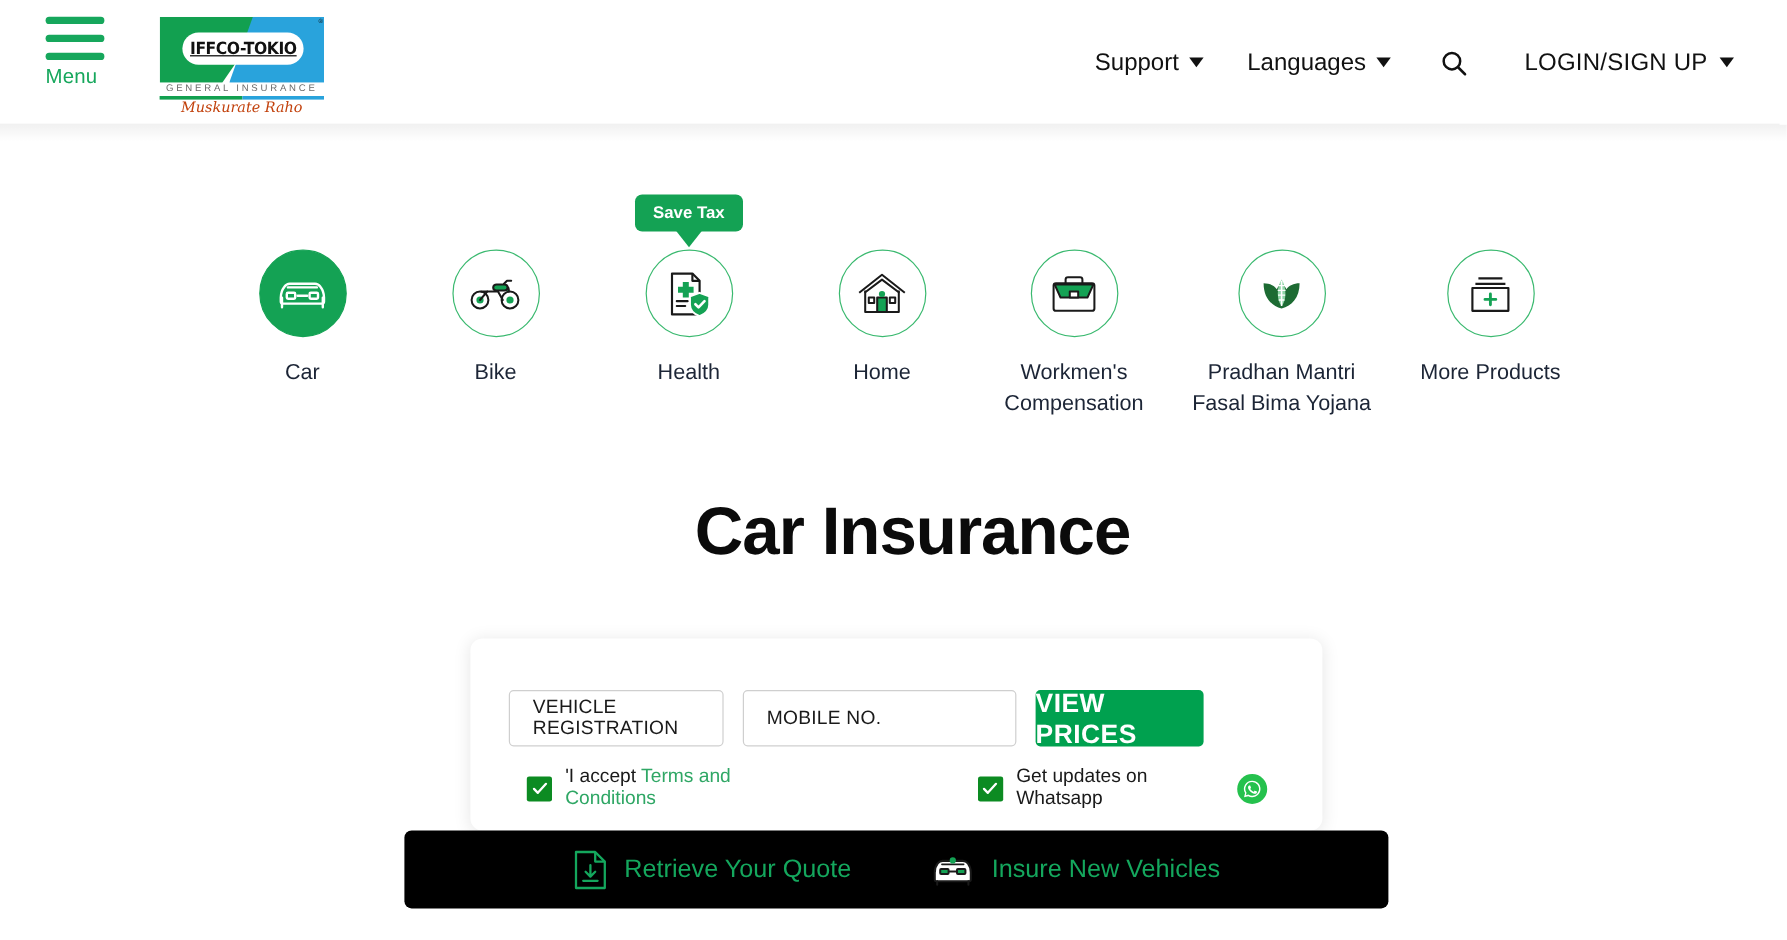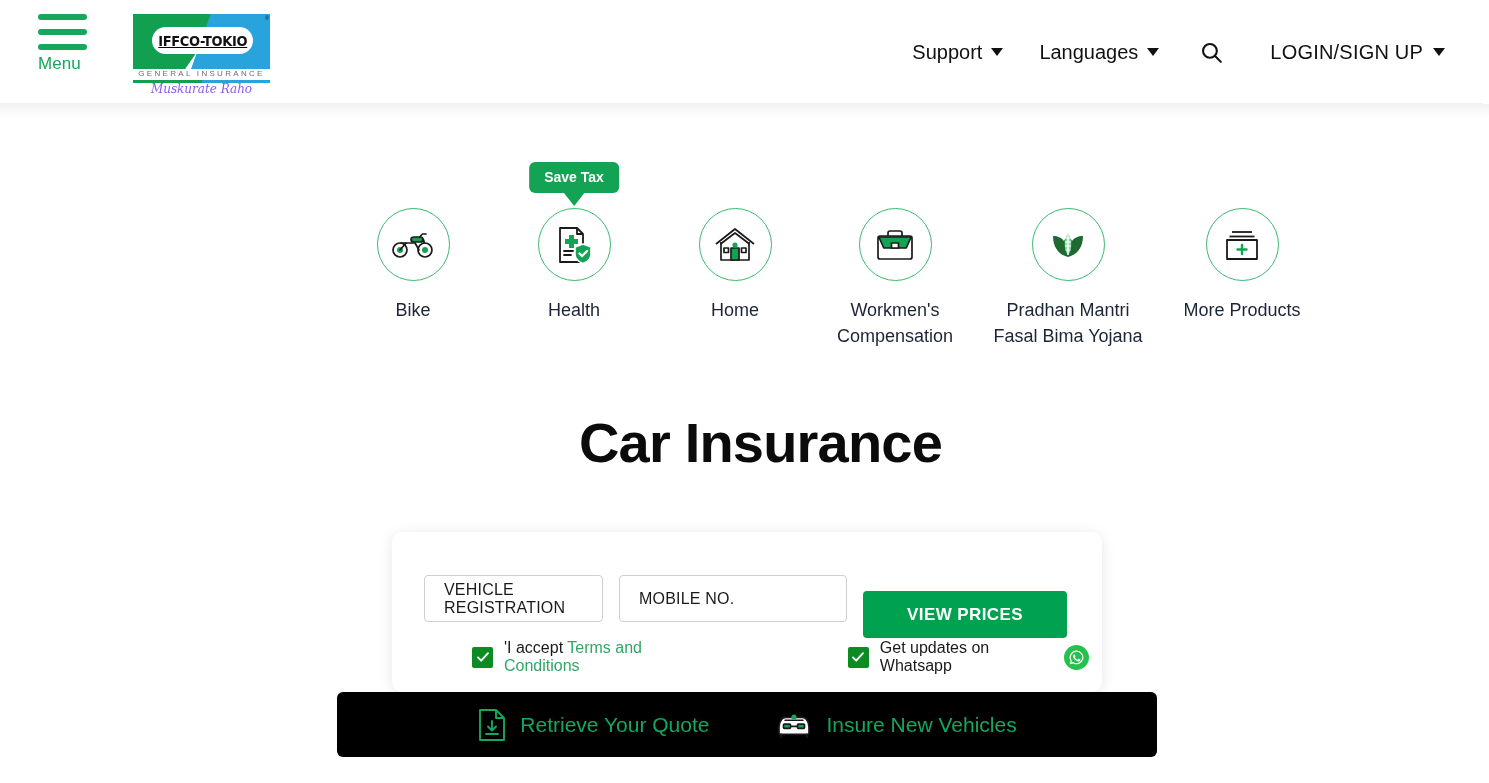--- a/index.html
+++ b/index.html
@@ -48,21 +48,21 @@
   .logo-sub {
     position:absolute; left:0; top:55px; width:137px; text-align:center;
     font-size:8px; letter-spacing:2.3px; color:#6d6d6d; font-family:"Liberation Sans", sans-serif;
   }
   .logo-rule { position:absolute; left:0; top:66px; width:137px; height:3px; display:flex; }
   .logo-rule i { flex:1; height:3px; }
   .logo-rule i:first-child { background:#12a050; }
   .logo-rule i:last-child { background:#29a3dc; }
   .logo-tag {
     position:absolute; left:0; top:68px; width:137px; text-align:center;
-    font-family:"DejaVu Serif", serif; font-style:italic; font-size:12px; color:#8b5cf6;
+    font-family:"DejaVu Serif", serif; font-style:italic; font-size:12px; color:#c2410c;
   }
 
   .nav { position:absolute; right:38px; top:0; height:104px; display:flex; align-items:center; gap:0; }
   .nav-item {
     display:flex; align-items:center; gap:9px;
     font-size:20px; color:#111; padding:0 18px; cursor:pointer; line-height:24px;
   }
   .caret { width:0; height:0; border-left:6px solid transparent; border-right:6px solid transparent;
            border-top:8px solid #111; display:inline-block; }
   .nav-search { padding:0 22px; display:flex; align-items:center; cursor:pointer; }
@@ -110,25 +110,25 @@
   }
   .form-row { position:absolute; left:32px; top:43px; display:flex; gap:16px; }
   .field {
     height:47px; border:1px solid #cfcfcf; border-radius:4px; background:#fff;
     display:flex; align-items:center; padding:0 19px;
     font-size:16px; color:#1a1a1a; letter-spacing:.2px;
   }
   .field.reg { width:179px; }
   .field.mob { width:228px; }
   .btn-view {
-    width:204px; height:47px; background:#00a14f; border-radius:4px; border:none;
-    color:#fff; font-size:17px; font-weight:bold; letter-spacing:.4px;
-    display:flex; align-items:center; justify-content:center; cursor:pointer;margin-top:16px;
-  }
-  .checks { position:absolute; left:49px; top:107px; width:648px; display:flex;padding-left:31px; }
+    width:140px; height:47px; background:#00a14f; border-radius:4px; border:none;
+    color:#fff; font-size:22px; font-weight:bold; letter-spacing:.4px;
+    display:flex; align-items:center; justify-content:center; cursor:pointer;
+  }
+  .checks { position:absolute; left:16px; top:107px; width:648px; display:flex;padding-left:31px; }
   .chk-group { display:flex; align-items:center; gap:11px; font-size:16px; color:#1a1a1a; }
   .checkbox {
     width:21px; height:21px; background:#0c8b22; border-radius:2px;
     display:flex; align-items:center; justify-content:center; cursor:pointer; flex:none;
   }
   .checkbox svg { display:block; }
   .link-green { color:#2fa765; cursor:pointer; }
   .wa {
     width:25px; height:25px; border-radius:50%; background:#25c14d; flex:none;
     display:flex; align-items:center; justify-content:center; margin-left:4px; cursor:pointer;
@@ -192,20 +192,33 @@
       <div class="nav-login">
         <span>LOGIN/SIGN UP</span>
         <i class="caret"></i>
       </div>
     </div>
   </div>
   <div class="header-shadow"></div>
 
   <div class="products">
 
+    <div class="product" style="left:172px;">
+      <div class="circle active">
+        <svg width="44" height="34" viewBox="0 0 44 34" fill="none" stroke="#ffffff" stroke-width="2" stroke-linecap="round" stroke-linejoin="round">
+          <path d="M5 20v8M39 20v8"></path>
+          <path d="M4 20c0-3 1.5-7 3-9 1-1.4 2.6-2.5 4.5-2.5h21c1.9 0 3.5 1.1 4.5 2.5 1.5 2 3 6 3 9v3.5a1.5 1.5 0 0 1-1.5 1.5h-33A1.5 1.5 0 0 1 4 23.5z"></path>
+          <path d="M10 11.5h24"></path>
+          <rect x="9" y="16" width="7" height="5" rx="1"></rect>
+          <rect x="28" y="16" width="7" height="5" rx="1"></rect>
+          <path d="M18 18.5h8"></path>
+        </svg>
+      </div>
+      <div class="product-label">Car</div>
+    </div>
 
     <div class="product" style="left:333px;">
       <div class="circle">
         <svg width="44" height="30" viewBox="0 0 44 30" fill="none" stroke="#1a1a1a" stroke-width="1.7" stroke-linecap="round" stroke-linejoin="round">
           <circle cx="9" cy="20" r="7"></circle>
           <circle cx="34" cy="20" r="7"></circle>
           <circle cx="9" cy="20" r="3" fill="#14a254" stroke="none"></circle>
           <circle cx="34" cy="20" r="3" fill="#14a254" stroke="none"></circle>
           <path d="M22 9h8.5c1.5 0 2.5 1 2.5 2.5V13" fill="#14a254" stroke="#1a1a1a"></path>
           <path d="M20 9.5c0-1.5 1.2-2.5 2.8-2.5h6.4c1.6 0 2.8 1 2.8 2.5 0 1.6-1.2 2.5-2.8 2.5h-6.4C21.2 12 20 11.1 20 9.5z" fill="#14a254" stroke="#1a1a1a"></path>

